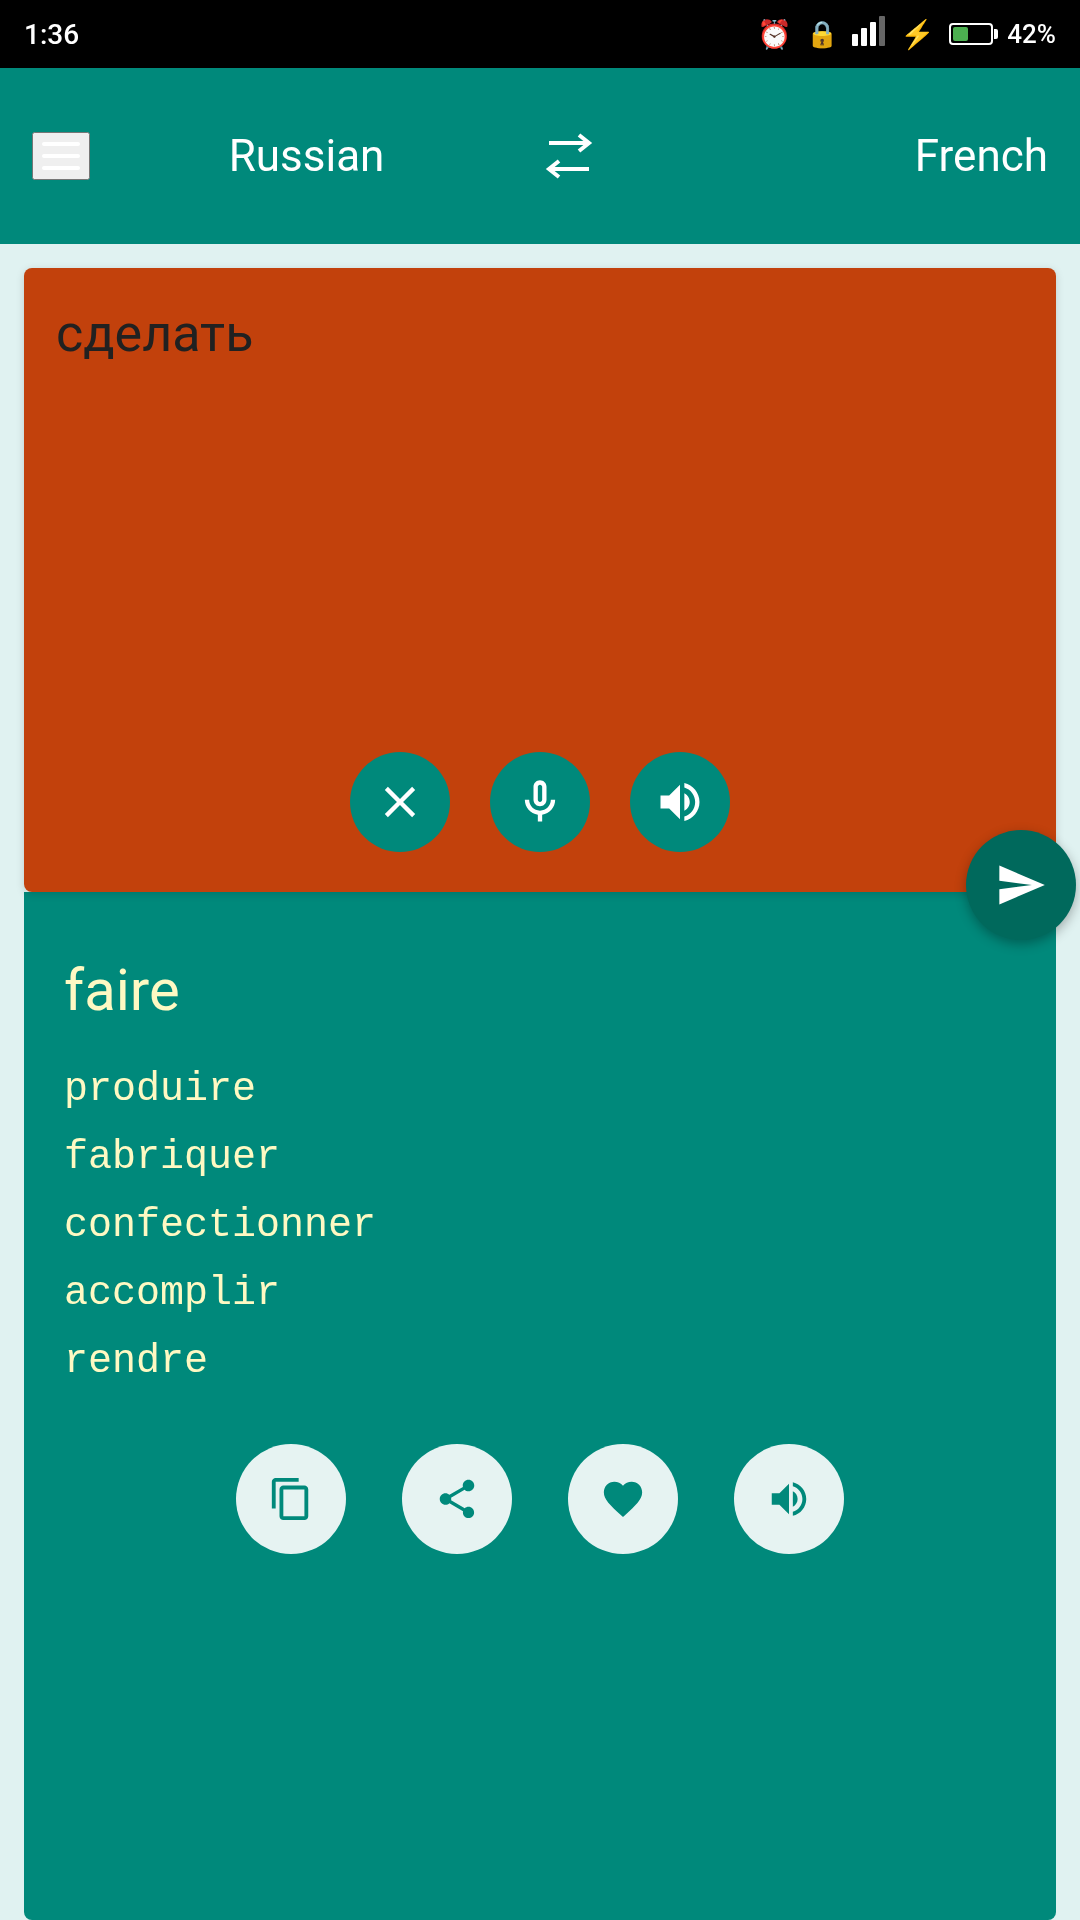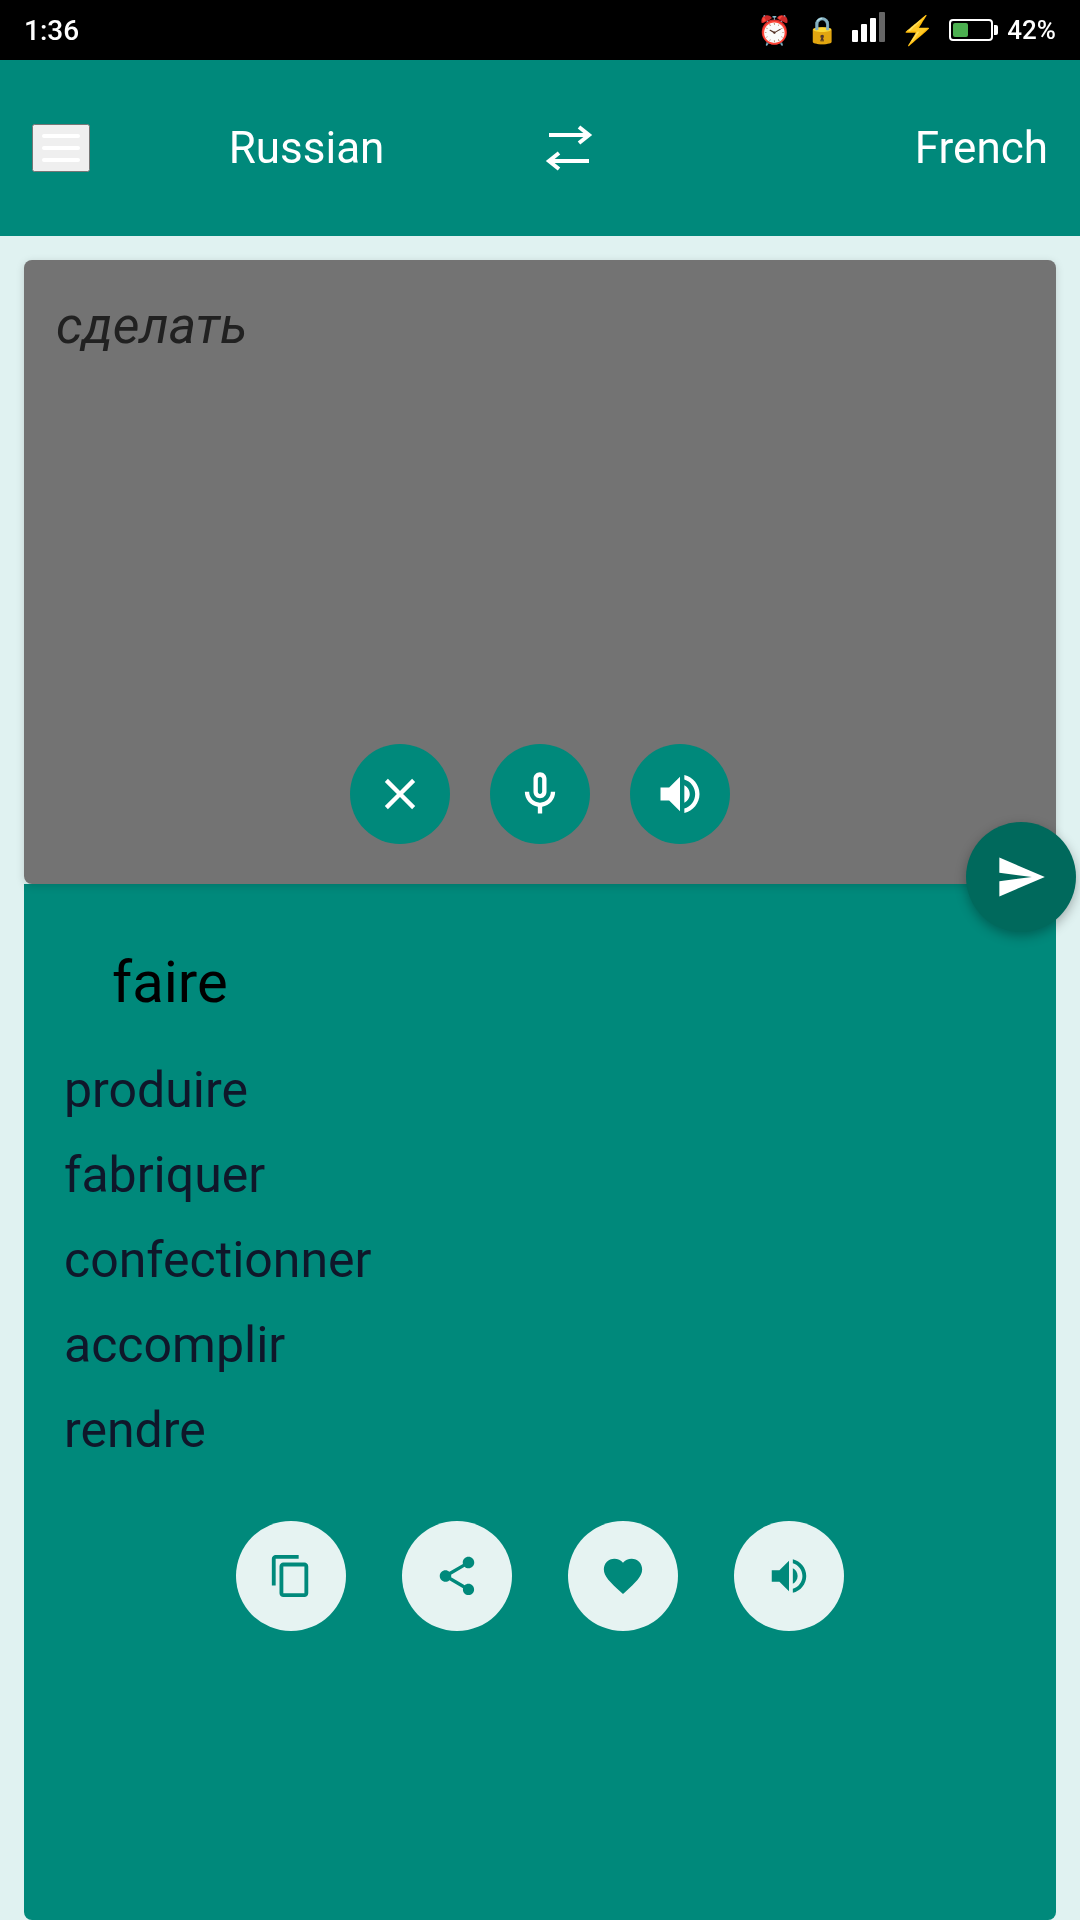--- a/index.html
+++ b/index.html
@@ -11,21 +11,21 @@
       font-family: 'Roboto', Arial, sans-serif;
       background: #e0f2f1;
       display: flex;
       flex-direction: column;
     }
 
     
     .status-bar {
       background: #000;
       color: #fff;
-      height: 60px;
+      height: 68px;
       display: flex;
       align-items: center;
       justify-content: space-between;
       padding: 0 24px;
       font-size: 28px;
       font-weight: 500;
       flex-shrink: 0;
     }
     .status-right {
       display: flex;
@@ -107,28 +107,27 @@
     .lang-to {
       flex: 1;
       text-align: right;
       color: #fff;
       font-size: 44px;
       font-weight: 400;
     }
 
     
     .input-section {
-      background: #737373;
+      background: #c2410c;
       margin: 24px 24px 0 24px;
       border-radius: 8px;
       box-shadow: 0 2px 8px rgba(0,0,0,0.15);
       padding: 32px 32px 24px 32px;
       position: relative;
       flex-shrink: 0;
-      font-style: italic;
     }
     .input-text {
       font-size: 52px;
       color: #212121;
       min-height: 420px;
       width: 100%;
       line-height: 1.3;
     }
     .input-controls {
       display: flex;
@@ -174,30 +173,30 @@
     
     .result-section {
       background: #00897b;
       margin: 0 24px;
       border-radius: 0 0 8px 8px;
       padding: 64px 40px 48px 40px;
       flex: 1;
     }
     .result-primary {
       font-size: 58px;
-      color: #000000;
+      color: #fef9c3;
       font-weight: 400;
       margin-bottom: 32px;
-      margin-left: 48px;
     }
     .result-alternatives {
-      font-size: 50px;
-      color: #0f172a;
+      font-size: 40px;
+      color: #fef9c3;
       line-height: 1.7;
       margin-bottom: 48px;
+      font-family: Liberation Mono, monospace;
     }
 
     
     .result-actions {
       display: flex;
       justify-content: center;
       gap: 56px;
       margin-top: 32px;
       padding-bottom: 24px;
     }

